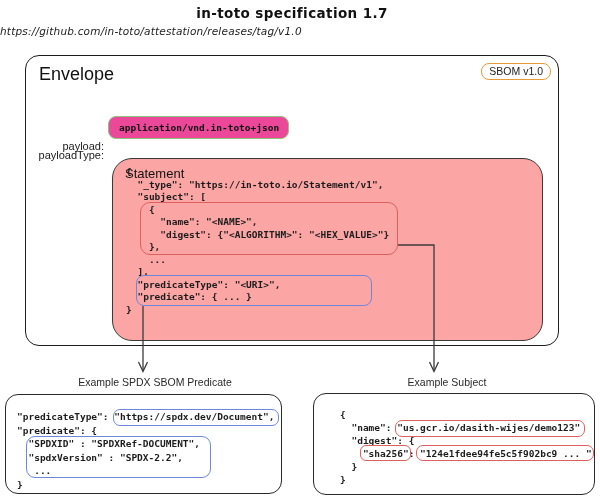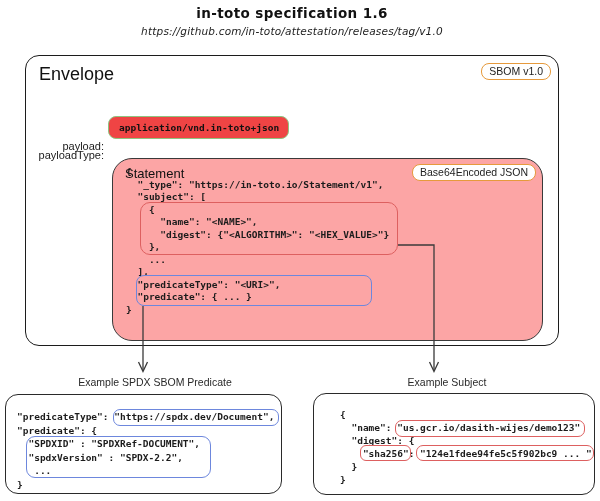--- a/index.html
+++ b/index.html
@@ -17,21 +17,21 @@
   
   .page-title {
     position: absolute; top: 5px; left: 0; width: 584px;
     text-align: center;
     font-family: "DejaVu Sans", sans-serif;
     font-size: 13.5px; font-weight: 600; letter-spacing: 0.4px;
     color: #111;
   }
   .page-subtitle {
     position: absolute; top: 25px; left: 0; width: 584px;
-    text-align: center;
+    text-align: left;
     font-family: "DejaVu Sans", sans-serif;
     font-style: italic;
     font-size: 10.5px; color: #222; letter-spacing: 0.2px;
   }
 
   
   .envelope {
     position: absolute; left: 25px; top: 55px; width: 534px; height: 291px;
     border: 1.6px solid #1c1c1c; border-radius: 14px; background: #fff;
   }
@@ -54,21 +54,21 @@
     font-size: 11px; color: #222; text-align: right;
   }
   .lbl-payloadtype { top: 121px; margin-top: 28px; }
   .lbl-payload     { top: 140px; }
 
   .payloadtype-value {
     position: absolute; left: 108px; top: 116px; width: 181px; height: 23px;
     border: 1.5px solid #8fc380; border-radius: 8px;
     font-family: "DejaVu Sans Mono", monospace;
     font-size: 9.5px; font-weight: bold; color: #111;
-    line-height: 21px; padding-left: 10px; background: #ef4444;
+    line-height: 21px; padding-left: 10px; background: #ec4899;
     white-space: nowrap;
   }
 
   .statement {
     position: absolute; left: 112px; top: 158px; width: 431px; height: 183px;
     border: 1.4px solid #3a3a3a; border-radius: 20px; background: #fca5a5;
   }
   .statement-label {
     position: absolute; left: 12px; top: 7px;
     font-size: 13px; color: #111;
@@ -116,35 +116,34 @@
 
   .hl-subj-name      { left: 395px; top: 420px; width: 190px; height: 17px; border-radius: 7px; }
   .hl-sha-key        { left: 360px; top: 445px; width: 51px;  height: 16px; border-radius: 6px; }
   .hl-sha-value      { left: 416px; top: 445px; width: 178px; height: 16px; border-radius: 7px; }
 </style>
 </head>
 <body>
 
 <div id="canvas">
 
-  <div class="page-title">in-toto specification 1.6</div>
+  <div class="page-title">in-toto specification 1.7</div>
   <div class="page-subtitle">https://github.com/in-toto/attestation/releases/tag/v1.0</div>
 
   <div class="envelope">
     <div class="envelope-label">Envelope</div>
     <div class="badge dsse-badge">SBOM v1.0</div>
   </div>
 
   <div class="field-label lbl-payloadtype">payloadType:</div>
   <div class="payloadtype-value">application/vnd.in-toto+json</div>
   <div class="field-label lbl-payload">payload:</div>
 
   <div class="statement">
     <div class="statement-label">Statement</div>
-    <div class="badge b64-badge">Base64Encoded JSON</div>
   </div>
 
   <pre class="code statement-json">{
   "_type": "https://in-toto.io/Statement/v1",
   "subject": [
     {
       "name": "&lt;NAME&gt;",
       "digest": {"&lt;ALGORITHM&gt;": "&lt;HEX_VALUE&gt;"}
     },
     ...

